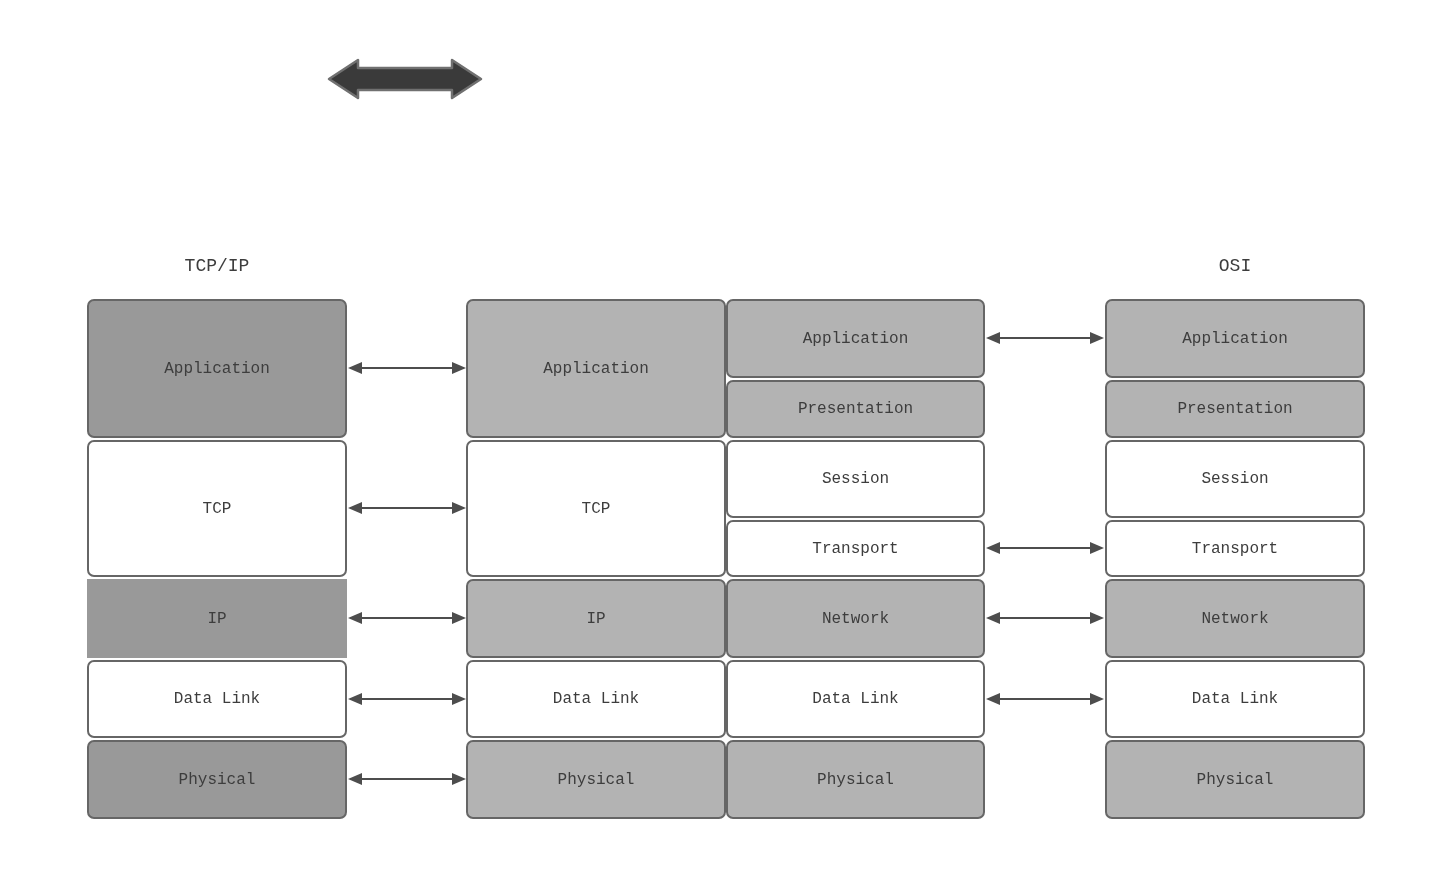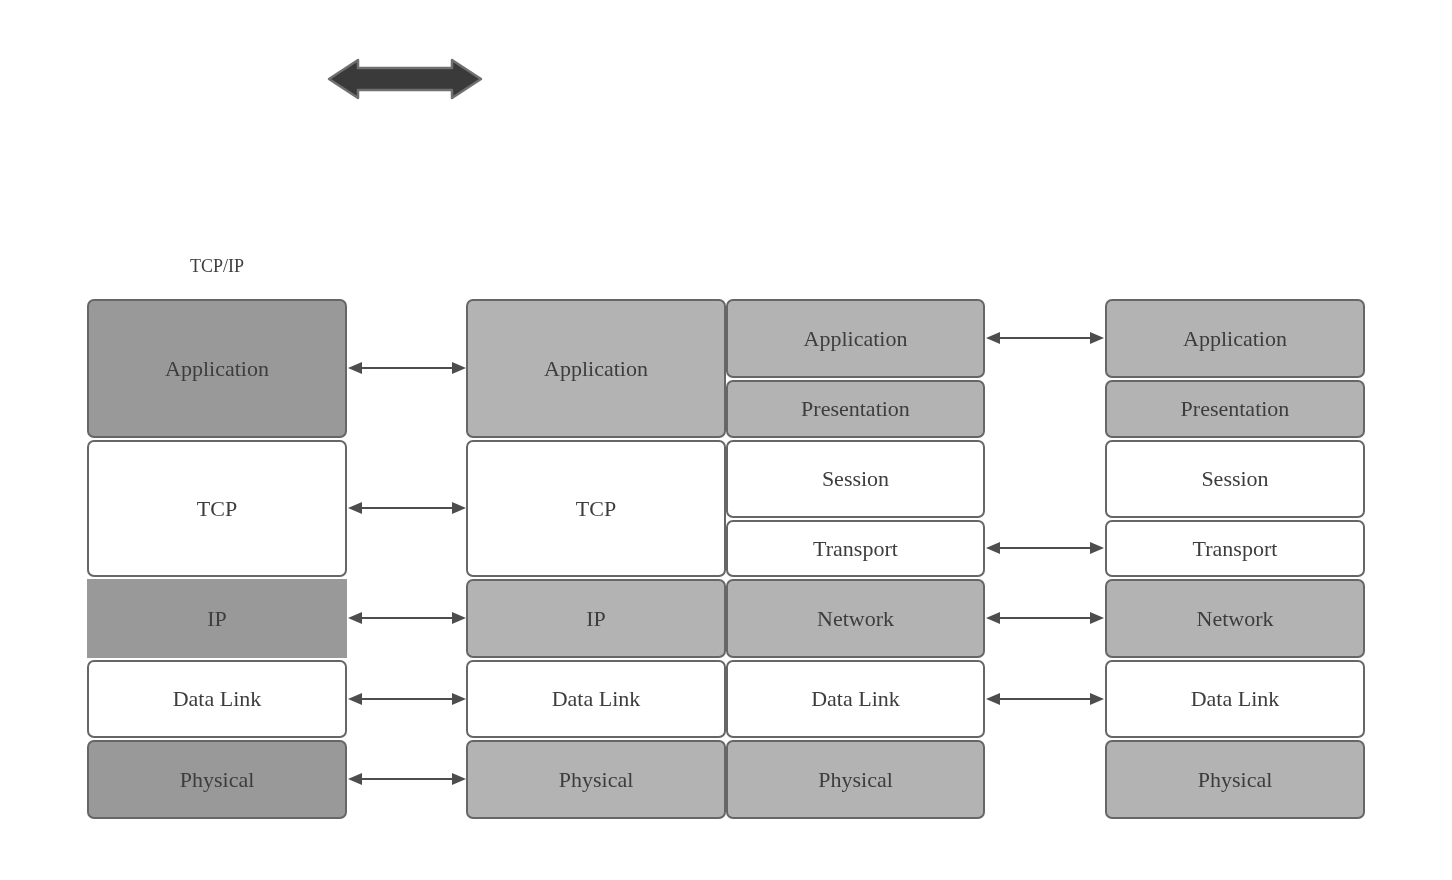--- a/index.html
+++ b/index.html
@@ -13,39 +13,39 @@
     --big-arrow-fill: #3a3a3a;
     --big-arrow-stroke: #707070;
   }
   * { margin: 0; padding: 0; box-sizing: border-box; }
   html, body { background: var(--background); }
   .canvas {
     position: relative;
     width: 1452px;
     height: 880px;
     background: var(--background);
-    font-family: Liberation Serif, serif;
+    font-family: Liberation Mono, monospace;
     overflow: hidden;
   }
   .col-header {
     position: absolute;
     height: 22px;
     text-align: center;
     font-size: 18px;
     line-height: 22px;
     color: var(--label-text);
   }
   .box {
     position: absolute;
     border: 2.5px solid var(--box-border);
     border-radius: 7px;
     display: flex;
     align-items: center;
     justify-content: center;
-    font-size: 22px;
+    font-size: 16px;
     color: var(--label-text);
     text-align: center;
   }
   .box.dark  { background: var(--dark-fill); }
   .box.light { background: var(--light-fill); }
   .box.white { background: var(--white-fill); }
   .box.flat  { border: none; border-radius: 0; }
   .harrow { position: absolute; width: 118px; height: 14px; }
   .harrow line    { stroke: var(--connector); stroke-width: 2; }
   .harrow polygon { fill: var(--connector); }
@@ -60,20 +60,21 @@
 </head>
 <body>
 
 <div class="canvas">
 
   <svg class="big-arrow" viewBox="0 0 156 42">
     <polygon points="2,21 31,2 31,10 125,10 125,2 154,21 125,40 125,32 31,32 31,40"></polygon>
   </svg>
 
   <div class="col-header" style="left:87px;   top:255px; width:260px;">TCP/IP</div>
+  <div class="col-header" style="left:1105px; top:255px; width:260px;">OSI</div>
 
   <div class="box dark" style="left:87px; top:299px; width:260px; height:139px;">Application</div>
   <div class="box white" style="left:87px; top:440px; width:260px; height:137px;">TCP</div>
   <div class="box dark flat" style="left:87px; top:579px; width:260px; height:79px;">IP</div>
   <div class="box white" style="left:87px; top:660px; width:260px; height:78px;">Data Link</div>
   <div class="box dark" style="left:87px; top:740px; width:260px; height:79px;">Physical</div>
 
   <div class="box light" style="left:466px; top:299px; width:260px; height:139px;">Application</div>
   <div class="box white" style="left:466px; top:440px; width:260px; height:137px;">TCP</div>
   <div class="box light" style="left:466px; top:579px; width:260px; height:79px;">IP</div>

